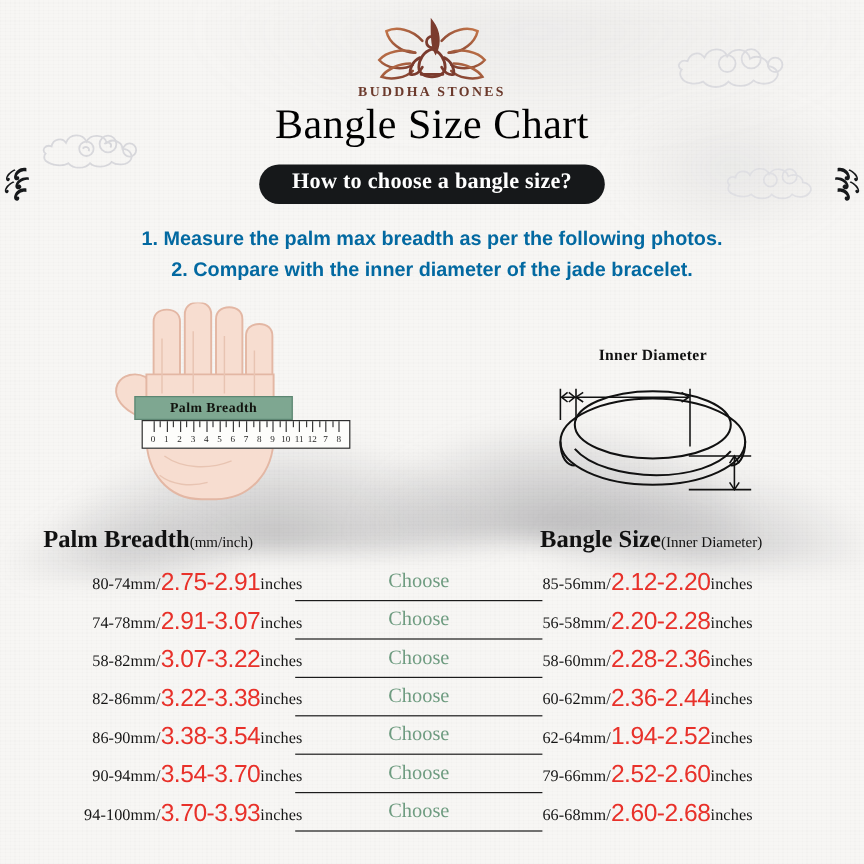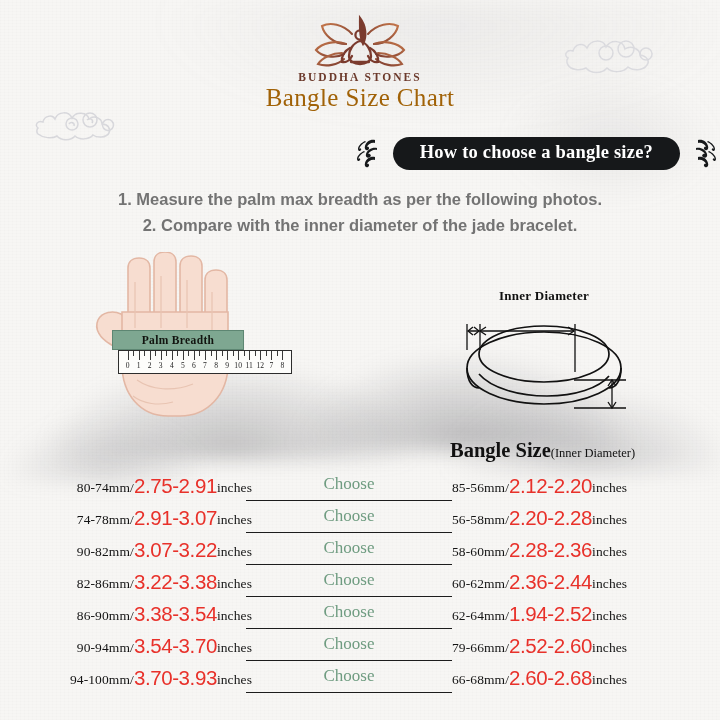--- a/index.html
+++ b/index.html
@@ -61,42 +61,42 @@
   .logo-mark{ display:block; margin:0 auto; }
   .logo-word{
     font-family:"Liberation Serif", serif;
     font-size:11.5px; letter-spacing:2.0px; color:#6c3a2c;
     margin-top:1px; font-weight:700;
   }
 
   
   .title{
     position:absolute; left:0; top:84px; width:720px; text-align:center;
-    font-size:25px; color:#a16207; letter-spacing:.4px; font-weight:400;
+    font-size:35px; color:#000000; letter-spacing:.4px; font-weight:400;
   }
 
   
   .sub-row{
     position:absolute; left:0; top:136px; width:720px;
-    display:flex; align-items:center; justify-content:flex-end; gap:10px;
+    display:flex; align-items:center; justify-content:space-between; gap:10px;
   }
   .pill{
     background:#16181a; color:#fff; border-radius:26px;
     padding:5px 27px 7px; font-size:18.5px; font-weight:700;
     letter-spacing:.2px; white-space:nowrap;
     font-family:"Liberation Serif", serif;
   }
   .flourish{ width:30px; height:34px; display:block; }
 
   
   .steps{
     position:absolute; left:0; top:186px; width:720px; text-align:center;
     font-family:"Liberation Sans", sans-serif;
   }
-  .steps p{ font-size:16.5px; font-weight:700; color:#737373; line-height:26px; }
+  .steps p{ font-size:16.5px; font-weight:700; color:#0369a1; line-height:26px; }
 
   
   .illus{ position:absolute; left:0; top:252px; width:720px; height:172px; }
 
   .hand-box{ position:absolute; left:75px; top:0; width:230px; height:172px; }
   .ruler-box{ position:absolute; left:112px; top:78px; width:180px; height:40px; }
   .band{
     position:absolute; left:0; top:0; width:132px; height:20px;
     background:#7ea791; border:1px solid #5d8672;
     display:flex; align-items:center; justify-content:center;
@@ -371,20 +371,23 @@
           <path d="M130 74h52M130 102h52"></path>
           <path d="M168 74v28"></path>
           <path d="M164 80l4-6 4 6M164 96l4 6 4-6"></path>
         </g>
       </svg>
     </div>
   </div>
 
   <div class="table">
     <div class="thead">
+      <div class="th th-left">
+        <span>Palm Breadth</span><span class="sm">(mm/inch)</span>
+      </div>
       <div class="th th-right">
         <span>Bangle Size</span><span class="sm">(Inner Diameter)</span>
       </div>
     </div>
     <div class="rows" id="rows">
         <div class="row">
           <div class="cell cell-left"><span>80-74mm/</span><span class="inch">2.75-2.91</span><span>inches</span></div>
           <div class="choose-wrap">
             <div class="choose">Choose</div>
             <div class="rule"></div>
@@ -393,21 +396,21 @@
         </div>
         <div class="row">
           <div class="cell cell-left"><span>74-78mm/</span><span class="inch">2.91-3.07</span><span>inches</span></div>
           <div class="choose-wrap">
             <div class="choose">Choose</div>
             <div class="rule"></div>
           </div>
           <div class="cell cell-right"><span>56-58mm/</span><span class="inch">2.20-2.28</span><span>inches</span></div>
         </div>
         <div class="row">
-          <div class="cell cell-left"><span>90-82mm/</span><span class="inch">3.07-3.22</span><span>inches</span></div>
+          <div class="cell cell-left"><span>58-82mm/</span><span class="inch">3.07-3.22</span><span>inches</span></div>
           <div class="choose-wrap">
             <div class="choose">Choose</div>
             <div class="rule"></div>
           </div>
           <div class="cell cell-right"><span>58-60mm/</span><span class="inch">2.28-2.36</span><span>inches</span></div>
         </div>
         <div class="row">
           <div class="cell cell-left"><span>82-86mm/</span><span class="inch">3.22-3.38</span><span>inches</span></div>
           <div class="choose-wrap">
             <div class="choose">Choose</div>

